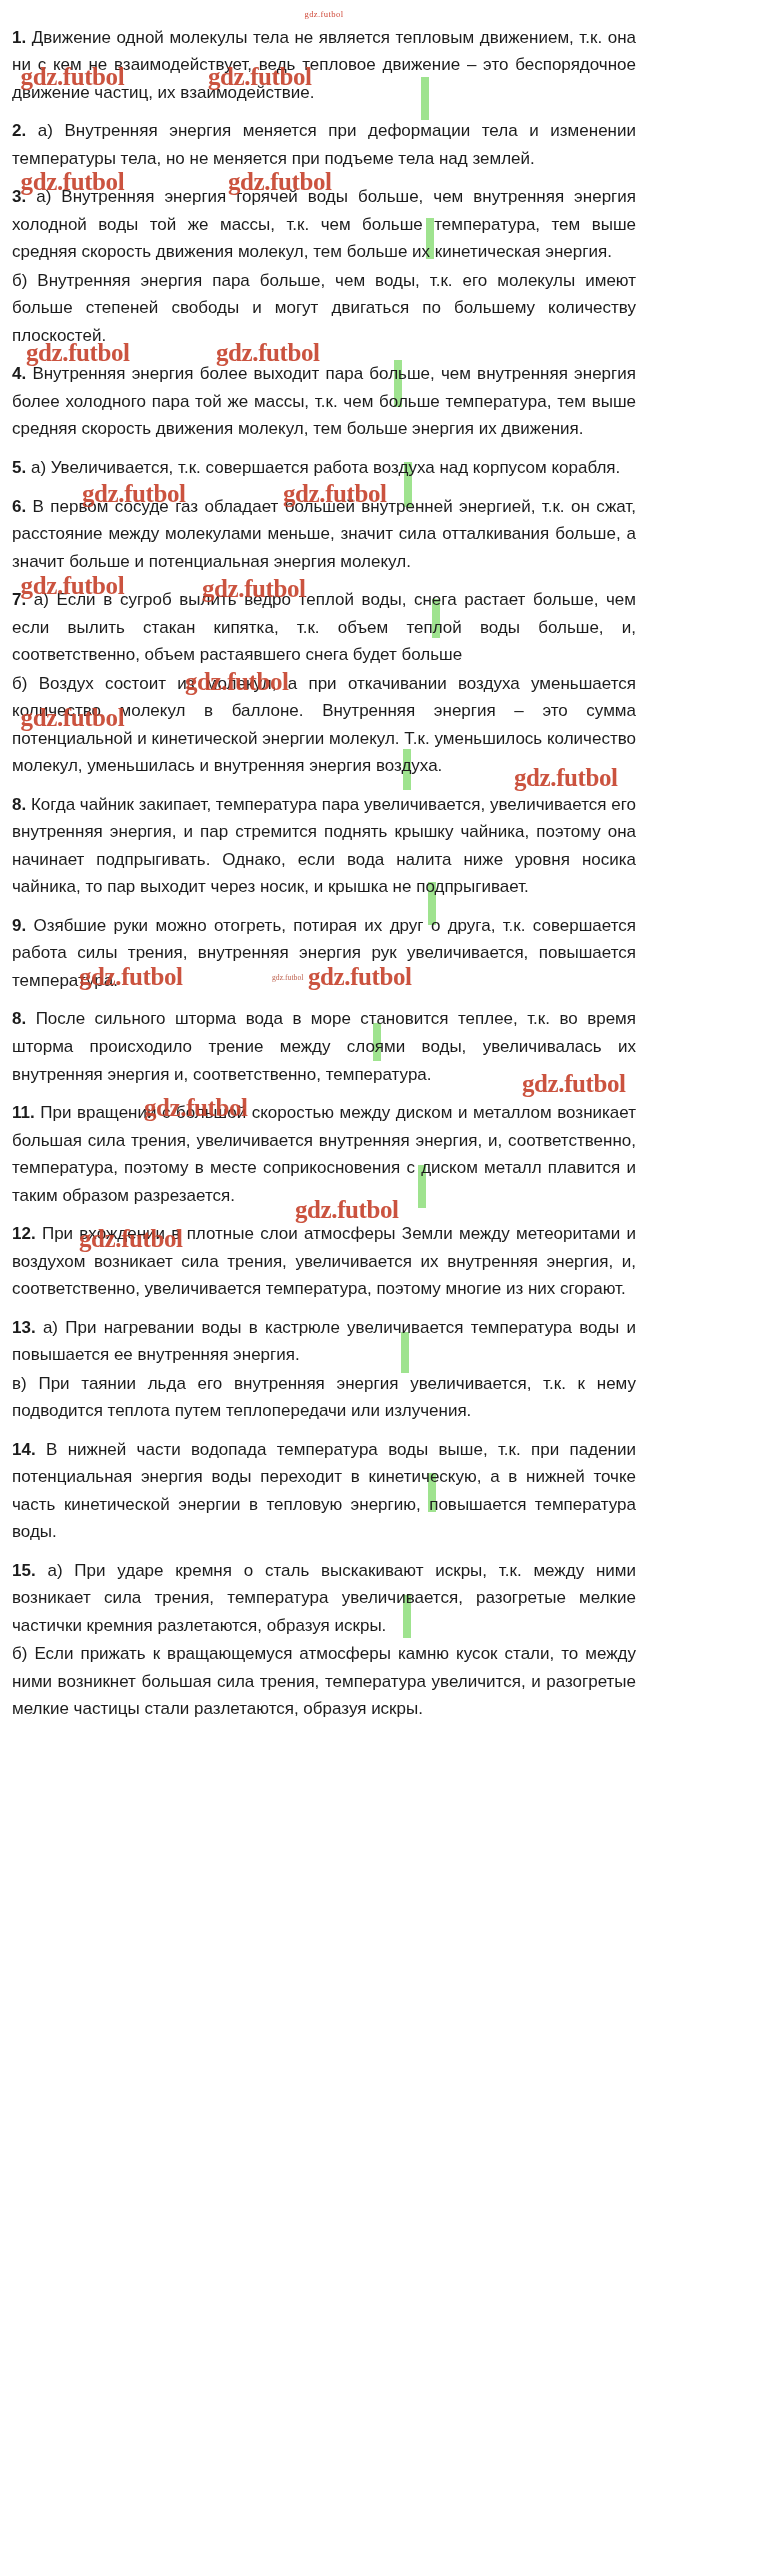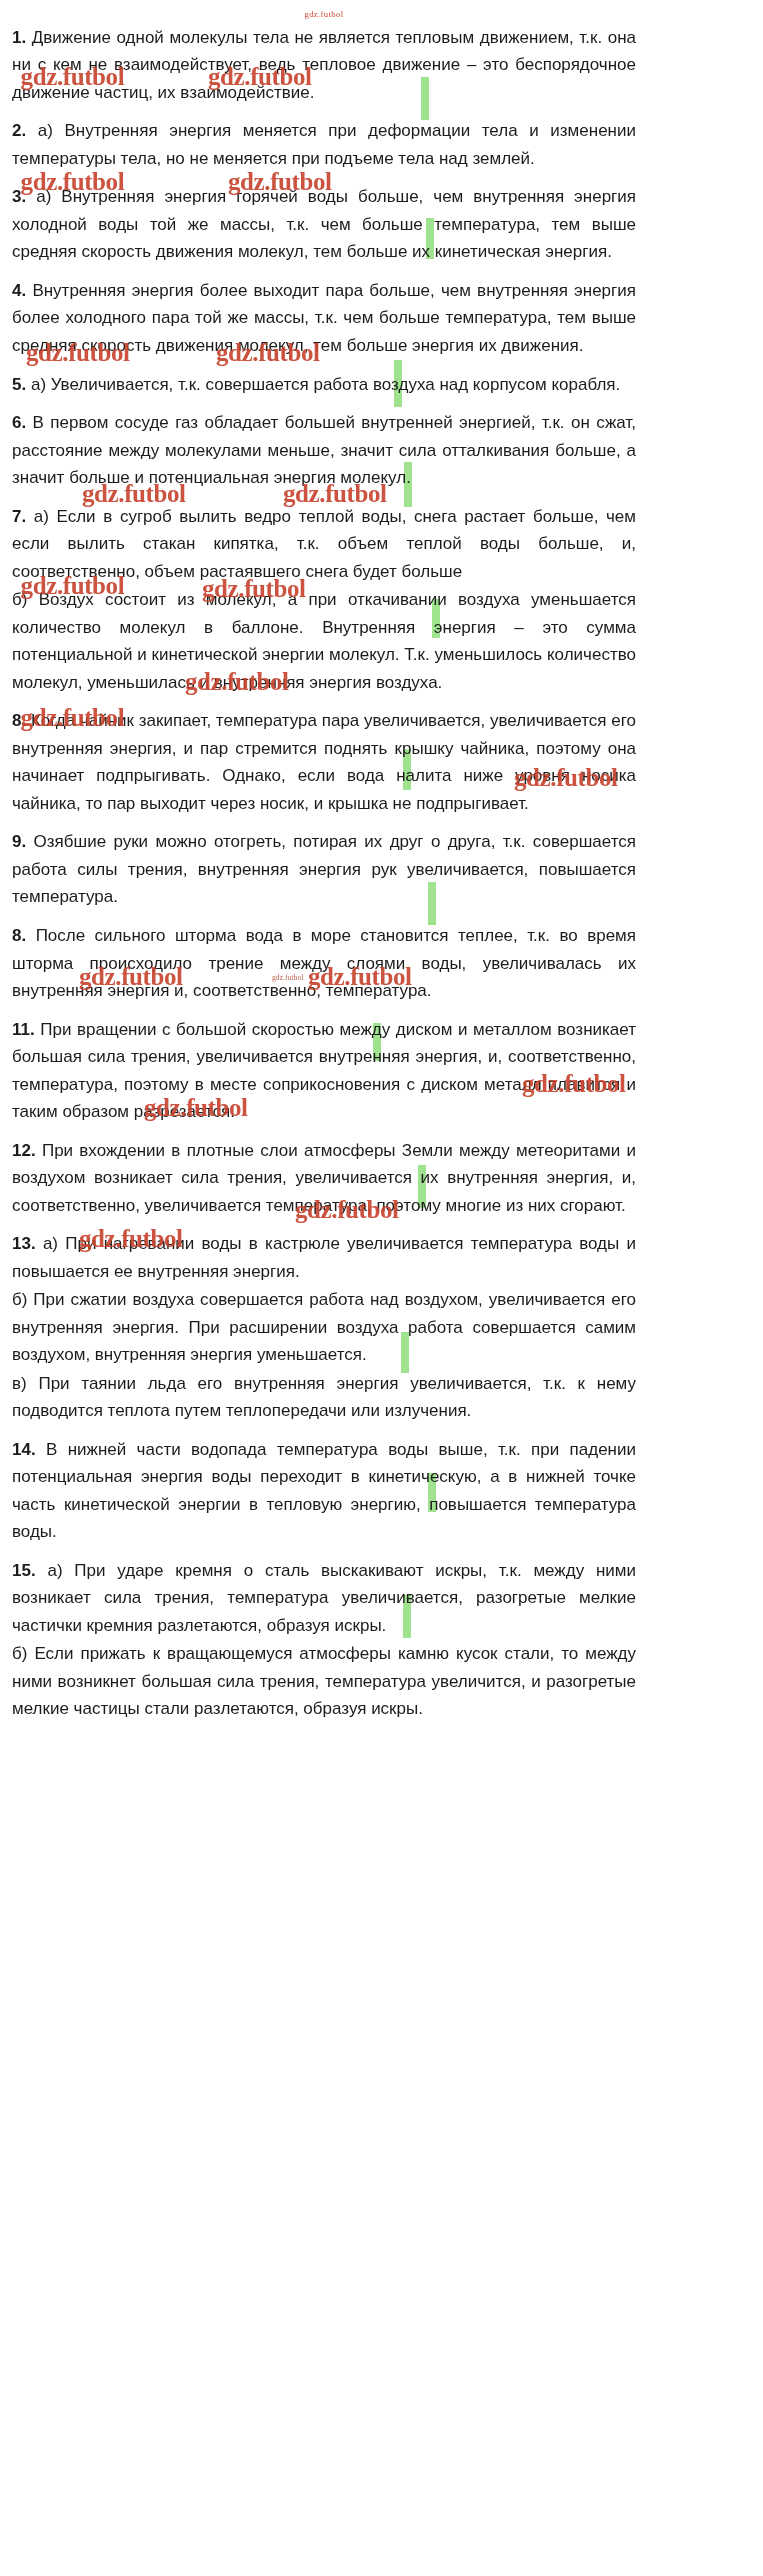--- a/index.html
+++ b/index.html
@@ -86,20 +86,21 @@
   </div>
 
   <div class="answer">
     <p class="first"><span class="num">2.</span>
       <span>а) Внутренняя энергия меняется при деформации тела и изменении температуры тела, но не меняется при подъеме тела над землей.</span></p>
   </div>
 
   <div class="answer">
     <p class="first"><span class="num">3.</span>
       <span>а) Внутренняя энергия горячей воды больше, чем внутренняя энергия холодной воды той же массы, т.к. чем больше температура, тем выше средняя скорость движения молекул, тем больше их кинетическая энергия.</span></p>
+    <p><span>б) Внутренняя энергия пара больше, чем воды, т.к. его молекулы имеют больше степеней свободы и могут двигаться по большему количеству плоскостей.</span></p>
   </div>
 
   <div class="answer">
     <p class="first"><span class="num">4.</span>
       <span>Внутренняя энергия более выходит пара больше, чем внутренняя энергия более холодного пара той же массы, т.к. чем больше температура, тем выше средняя скорость движения молекул, тем больше энергия их движения.</span></p>
   </div>
 
   <div class="answer">
     <p class="first"><span class="num">5.</span>
       <span>а) Увеличивается, т.к. совершается работа воздуха над корпусом корабля.</span></p>
@@ -137,21 +138,20 @@
   </div>
 
   <div class="answer">
     <p class="first"><span class="num">12.</span>
       <span>При вхождении в плотные слои атмосферы Земли между метеоритами и воздухом возникает сила трения, увеличивается их внутренняя энергия, и, соответственно, увеличивается температура, поэтому многие из них сгорают.</span></p>
   </div>
 
   <div class="answer">
     <p class="first"><span class="num">13.</span>
       <span>а) При нагревании воды в кастрюле увеличивается температура воды и повышается ее внутренняя энергия.</span></p>
-    <p><span>б) При сжатии воздуха совершается работа над воздухом, увеличивается его внутренняя энергия. При расширении воздуха работа совершается самим воздухом, внутренняя энергия уменьшается.</span></p>
     <p><span>в) При таянии льда его внутренняя энергия увеличивается, т.к. к нему подводится теплота путем теплопередачи или излучения.</span></p>
   </div>
 
   <div class="answer">
     <p class="first"><span class="num">14.</span>
       <span>В нижней части водопада температура воды выше, т.к. при падении потенциальная энергия воды переходит в кинетическую, а в нижней точке часть кинетической энергии в тепловую энергию, повышается температура воды.</span></p>
   </div>
 
   <div class="answer">
     <p class="first"><span class="num">15.</span>

